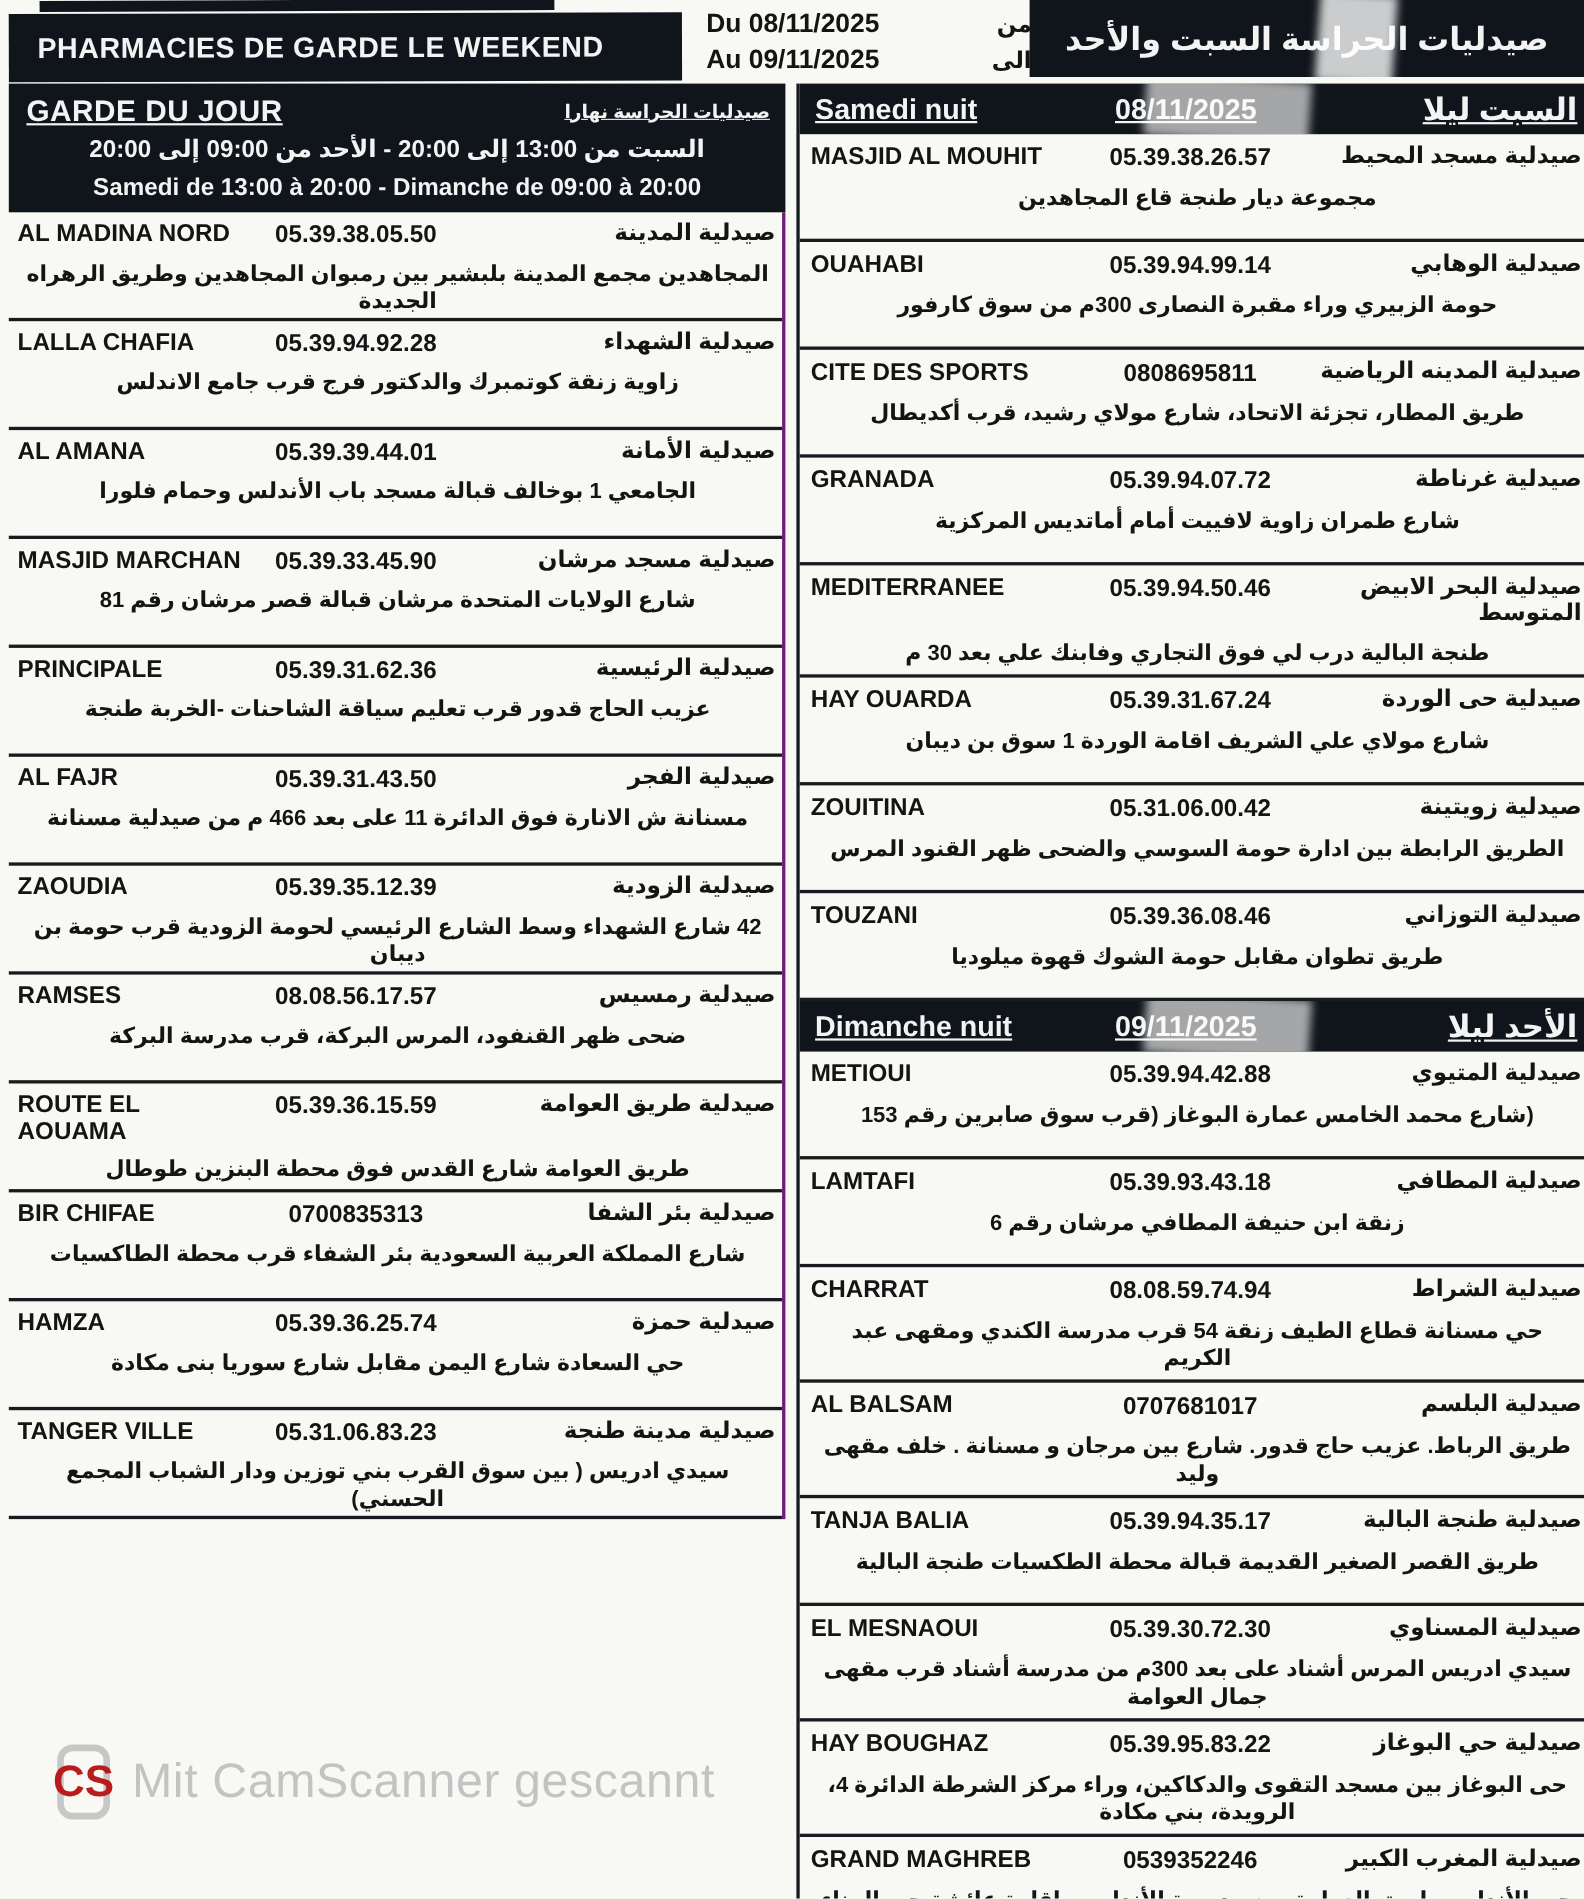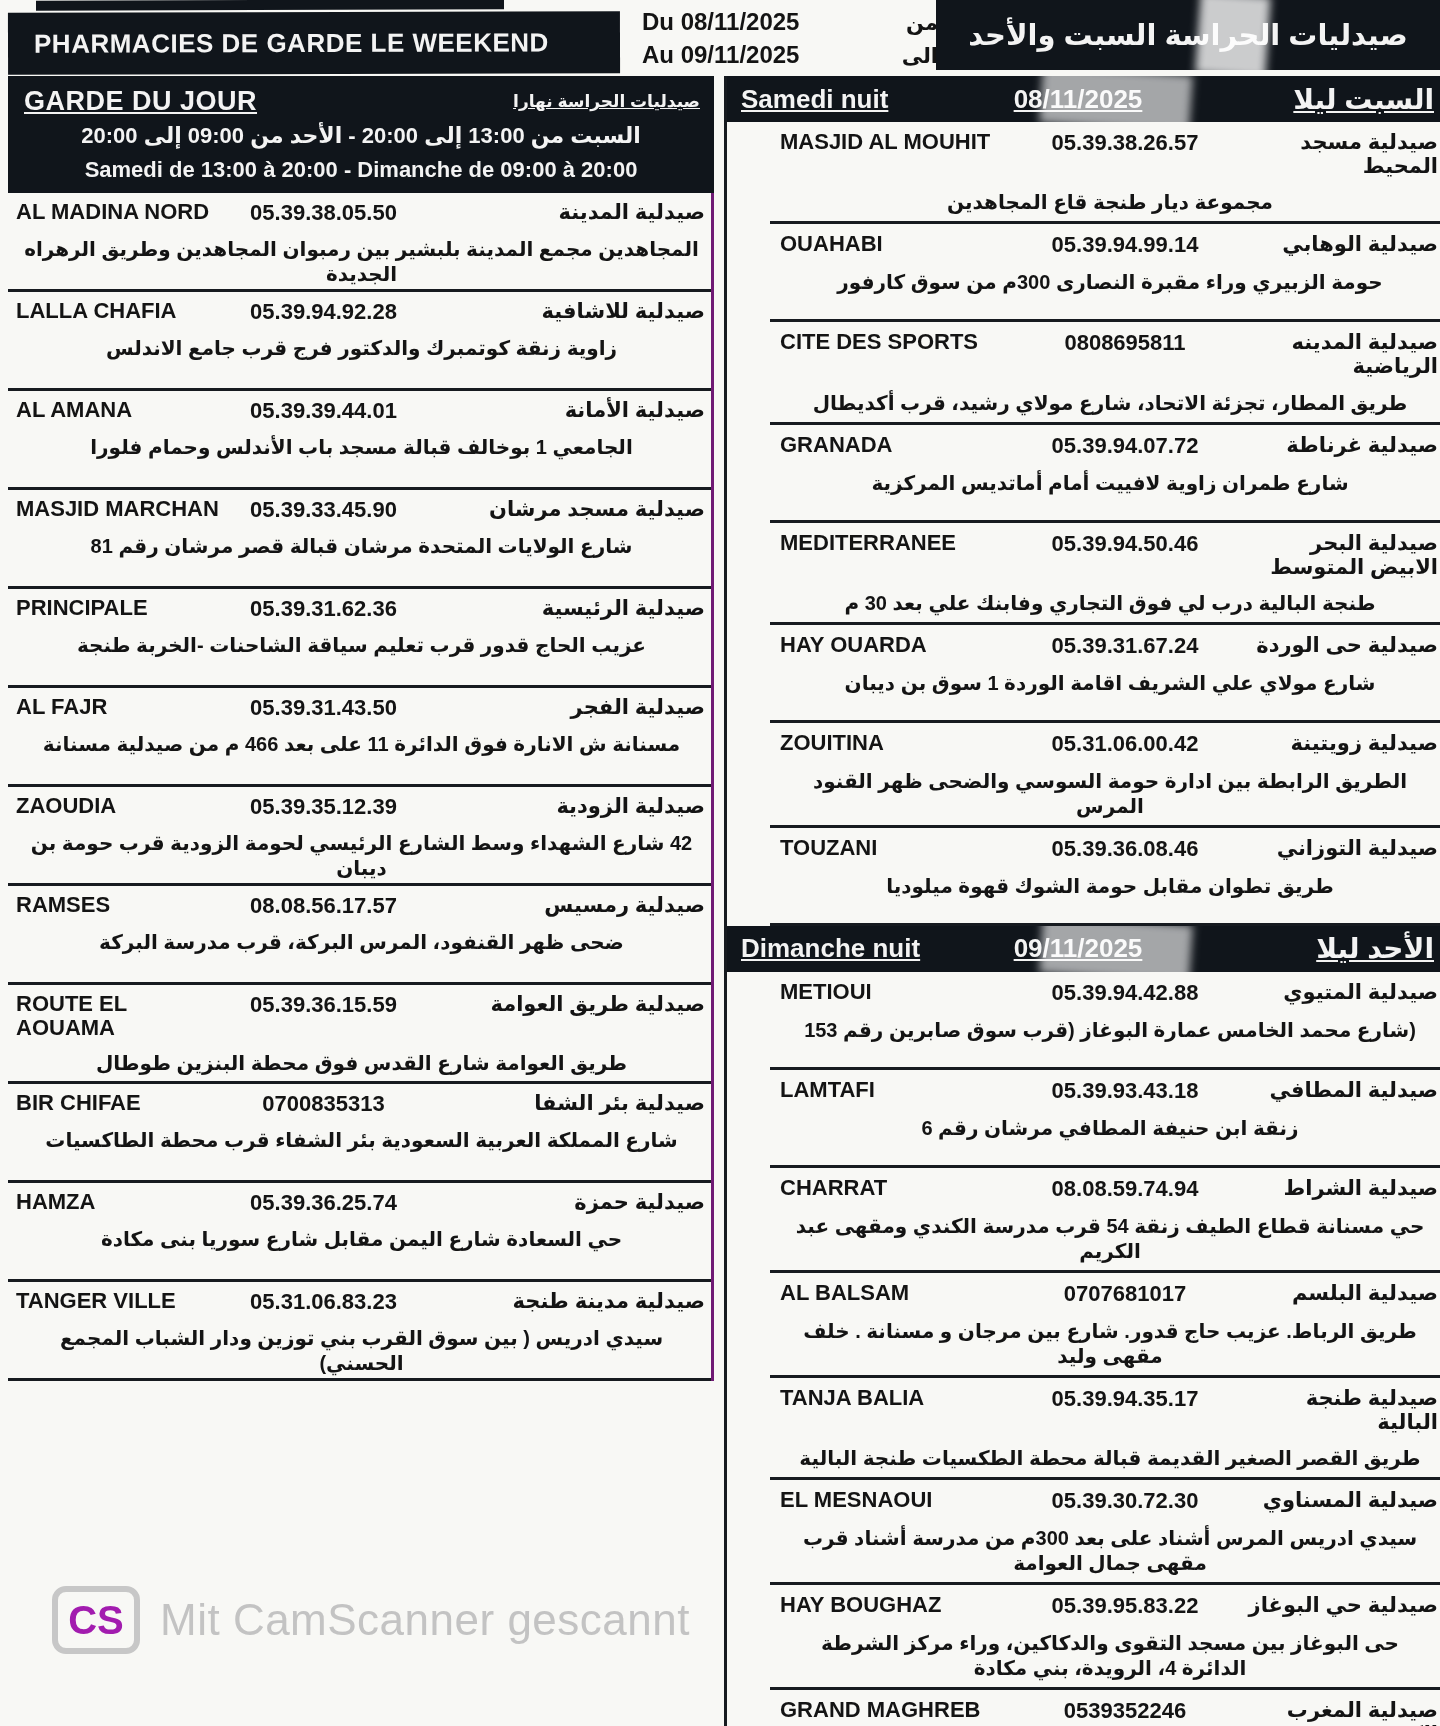--- a/index.html
+++ b/index.html
@@ -51,32 +51,32 @@
   .arname{flex:1;text-align:right;font-size:21px;font-weight:bold;line-height:1.15;padding-right:2px;}
   .entry-addr{text-align:center;font-size:20px;font-weight:bold;margin-top:11px;padding:0 6px;line-height:1.25;}
 
   
   .right-col{position:absolute;left:724px;top:76px;width:716px;border-left:3px solid #171b20;box-sizing:border-box;}
   .night-bar{height:46px;display:flex;align-items:center;position:relative;overflow:hidden;text-decoration:underline;}
   .nb-title{font-size:26px;font-weight:bold;padding-left:14px;width:246px;box-sizing:border-box;}
   .nb-date{font-size:26px;font-weight:bold;width:210px;text-align:center;}
   .nb-ar{flex:1;text-align:right;font-size:28px;font-weight:bold;padding-right:6px;}
   .night-bar .smudge{left:44%;width:150px;background:rgba(255,255,255,.62);}
-  .right-entries .entry{min-height:98px;padding:8px 0 6px 10px;margin-left:43px;}
+  .right-entries .entry{min-height:98px;padding:8px 0 6px 10px;}
   .right-entries .latin{width:230px;font-size:22px;}
   .right-entries .phone{width:230px;}
   .right-entries .arname{max-width:255px;margin-left:auto;}
   .right-entries .entry-addr{font-size:20px;margin-top:12px;}
 
   
   .watermark{position:absolute;left:52px;top:1586px;display:flex;align-items:center;gap:20px;color:#c3c3c3;}
   .cs-logo{
-    width:88px;height:68px;border:6px solid #c7c7c7;border-radius:14px;
+    width:48px;height:68px;border:6px solid #c7c7c7;border-radius:14px;
     display:flex;align-items:center;justify-content:center;
-    font-size:40px;font-weight:bold;color:#a21caf;box-sizing:border-box;
+    font-size:40px;font-weight:bold;color:#b91c1c;box-sizing:border-box;
   }
   .cs-text{font-size:44px;color:#c3c3c3;letter-spacing:.5px;white-space:nowrap;}
 </style>
 </head>
 <body>
 
 <div class="page">
 
   <div class="top-strip"></div>
 
@@ -116,21 +116,21 @@
       <span class="phone">05.39.38.05.50</span>
       <span class="arname" dir="rtl">صيدلية المدينة</span>
     </div>
     <div class="entry-addr" dir="rtl">المجاهدين مجمع المدينة بلبشير بين رمبوان المجاهدين وطريق الرهراه الجديدة</div>
   </div>
 
   <div class="entry">
     <div class="entry-top">
       <span class="latin">LALLA CHAFIA</span>
       <span class="phone">05.39.94.92.28</span>
-      <span class="arname" dir="rtl">صيدلية للاشافية</span>
+      <span class="arname" dir="rtl">صيدلية الشهداء</span>
     </div>
     <div class="entry-addr" dir="rtl">زاوية زنقة كوتمبرك والدكتور فرج قرب جامع الاندلس</div>
   </div>
 
   <div class="entry">
     <div class="entry-top">
       <span class="latin">AL AMANA</span>
       <span class="phone">05.39.39.44.01</span>
       <span class="arname" dir="rtl">صيدلية الأمانة</span>
     </div>

